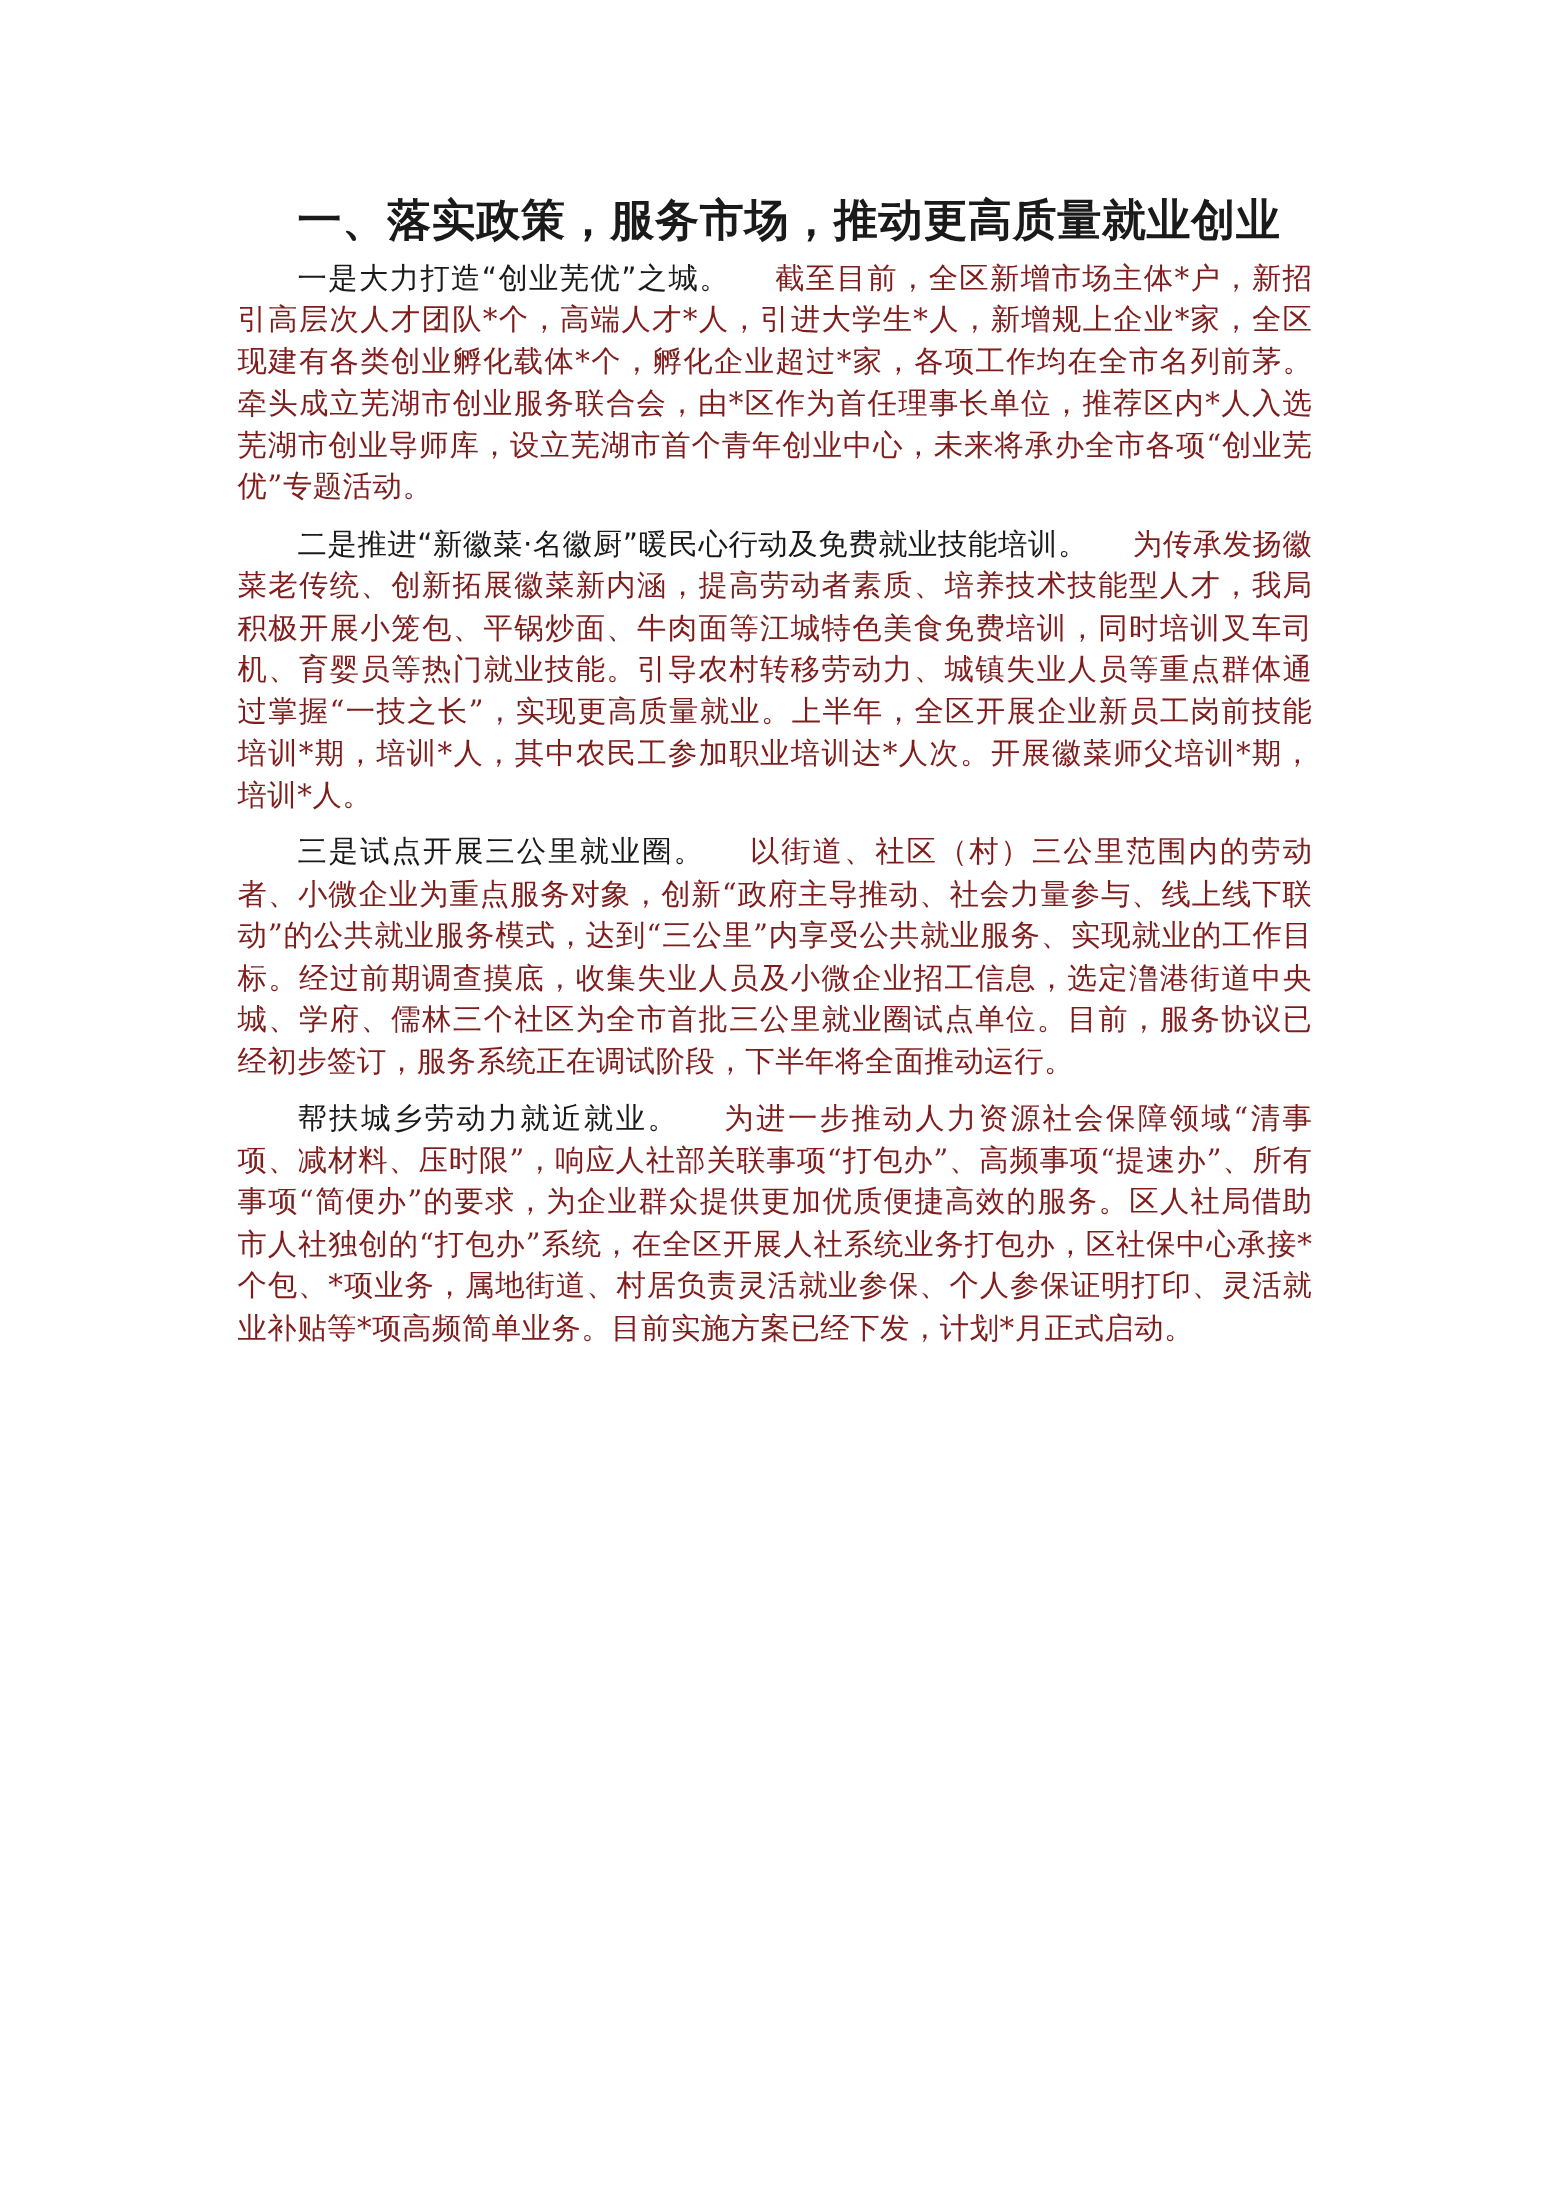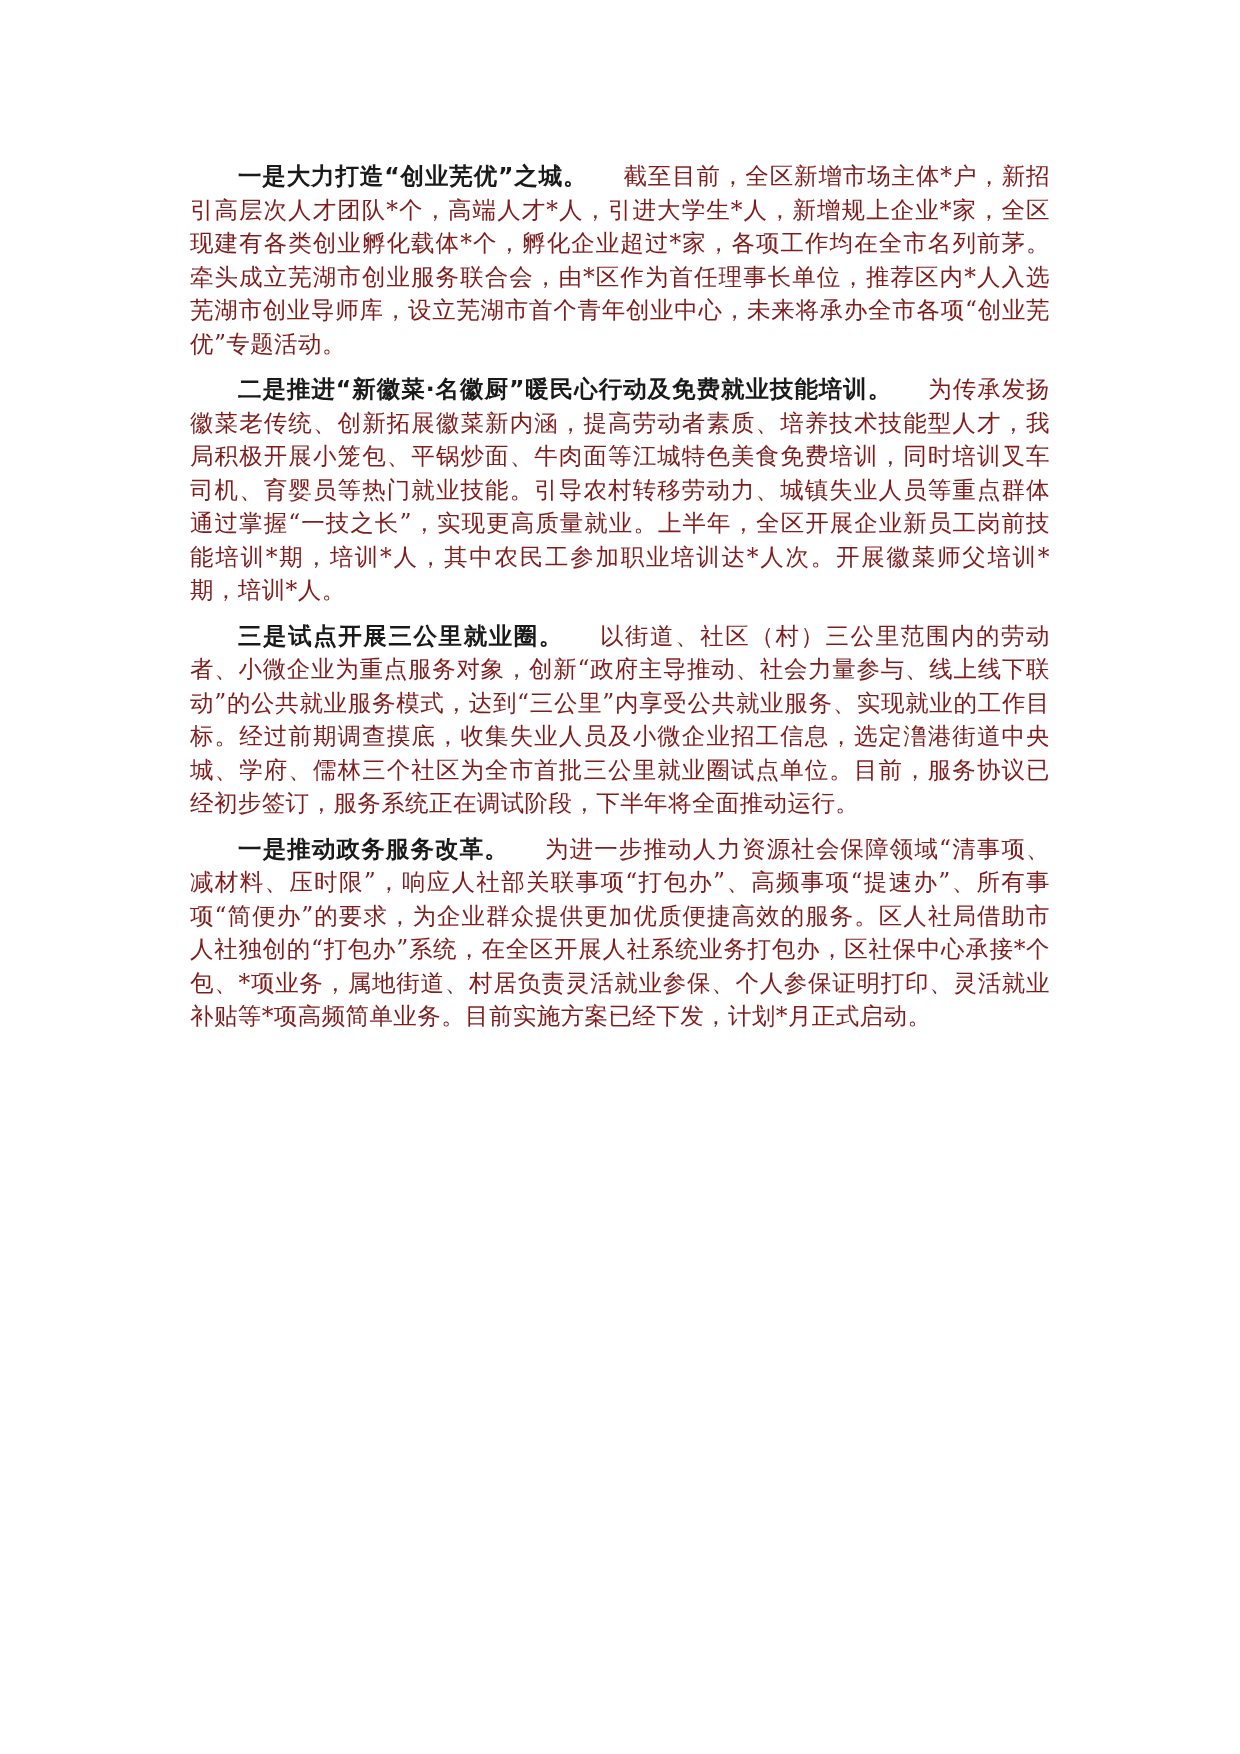--- a/index.html
+++ b/index.html
@@ -23,44 +23,45 @@
     font-family: "DejaVu Sans", "Liberation Sans", sans-serif;
     color: #1a1a1a;
     letter-spacing: 0.5px;
   }
   .para {
     margin: 0 0 12px 0;
     text-indent: 48px;
     letter-spacing: 0.4px;
   }
   .lead {
-    font-weight: bold;
+    font-weight: normal;
     font-family: "DejaVu Sans", "Liberation Sans", sans-serif;
     color: #1a1a1a;
   }
   .body-text { color: #7f1d1d; margin-left: 36px; }
 </style>
 </head>
 <body>
 
 <div class="page">
 
+  <h2 class="heading">一、落实政策，服务市场，推动更高质量就业创业</h2>
 
   <p class="para">
     <span class="lead">一是大力打造“创业芜优”之城。</span><span class="body-text">截至目前，全区新增市场主体*户，新招引高层次人才团队*个，高端人才*人，引进大学生*人，新增规上企业*家，全区现建有各类创业孵化载体*个，孵化企业超过*家，各项工作均在全市名列前茅。牵头成立芜湖市创业服务联合会，由*区作为首任理事长单位，推荐区内*人入选芜湖市创业导师库，设立芜湖市首个青年创业中心，未来将承办全市各项“创业芜优”专题活动。</span>
   </p>
 
   <p class="para">
     <span class="lead">二是推进“新徽菜·名徽厨”暖民心行动及免费就业技能培训。</span><span class="body-text">为传承发扬徽菜老传统、创新拓展徽菜新内涵，提高劳动者素质、培养技术技能型人才，我局积极开展小笼包、平锅炒面、牛肉面等江城特色美食免费培训，同时培训叉车司机、育婴员等热门就业技能。引导农村转移劳动力、城镇失业人员等重点群体通过掌握“一技之长”，实现更高质量就业。上半年，全区开展企业新员工岗前技能培训*期，培训*人，其中农民工参加职业培训达*人次。开展徽菜师父培训*期，培训*人。</span>
   </p>
 
   <p class="para">
     <span class="lead">三是试点开展三公里就业圈。</span><span class="body-text">以街道、社区（村）三公里范围内的劳动者、小微企业为重点服务对象，创新“政府主导推动、社会力量参与、线上线下联动”的公共就业服务模式，达到“三公里”内享受公共就业服务、实现就业的工作目标。经过前期调查摸底，收集失业人员及小微企业招工信息，选定澛港街道中央城、学府、儒林三个社区为全市首批三公里就业圈试点单位。目前，服务协议已经初步签订，服务系统正在调试阶段，下半年将全面推动运行。</span>
   </p>
 
 
 
   <p class="para">
-    <span class="lead">一是推动政务服务改革。</span><span class="body-text">为进一步推动人力资源社会保障领域“清事项、减材料、压时限”，响应人社部关联事项“打包办”、高频事项“提速办”、所有事项“简便办”的要求，为企业群众提供更加优质便捷高效的服务。区人社局借助市人社独创的“打包办”系统，在全区开展人社系统业务打包办，区社保中心承接*个包、*项业务，属地街道、村居负责灵活就业参保、个人参保证明打印、灵活就业补贴等*项高频简单业务。目前实施方案已经下发，计划*月正式启动。</span>
+    <span class="lead">帮扶城乡劳动力就近就业。</span><span class="body-text">为进一步推动人力资源社会保障领域“清事项、减材料、压时限”，响应人社部关联事项“打包办”、高频事项“提速办”、所有事项“简便办”的要求，为企业群众提供更加优质便捷高效的服务。区人社局借助市人社独创的“打包办”系统，在全区开展人社系统业务打包办，区社保中心承接*个包、*项业务，属地街道、村居负责灵活就业参保、个人参保证明打印、灵活就业补贴等*项高频简单业务。目前实施方案已经下发，计划*月正式启动。</span>
   </p>
 
 
 </div>
 
 </body></html>

